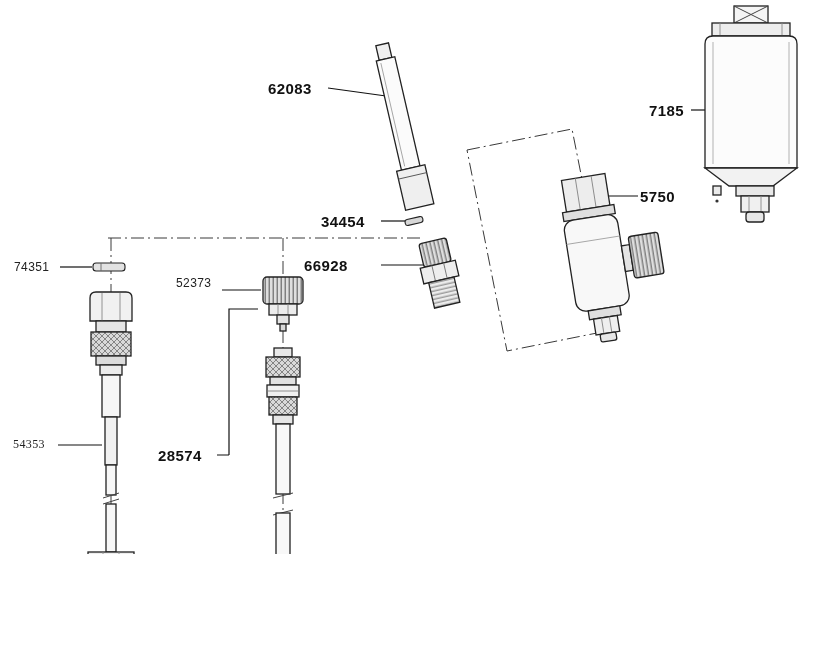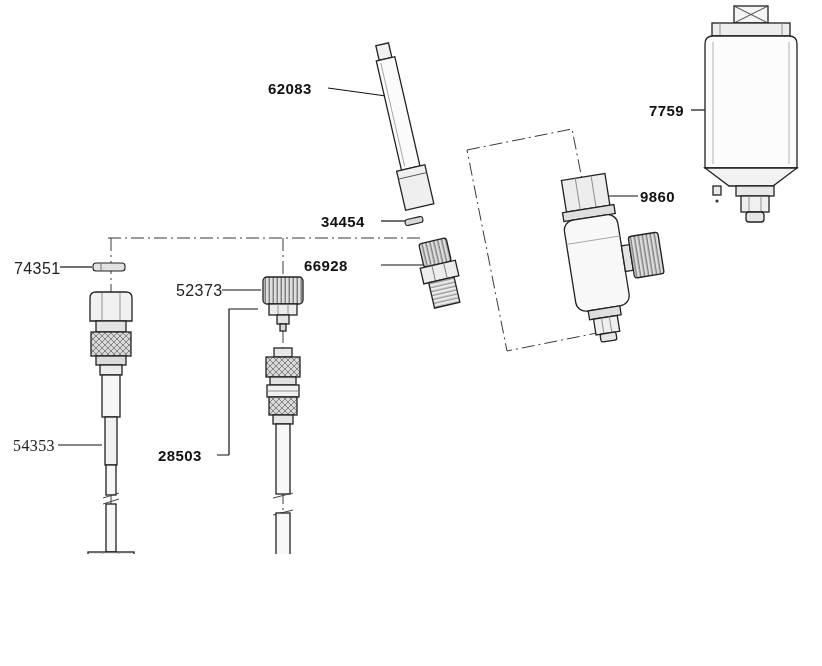--- a/index.html
+++ b/index.html
@@ -1,21 +1,21 @@
 <!DOCTYPE html>
 <html><head>
 <meta charset="utf-8">
 <style>
   * { margin:0; padding:0; box-sizing:border-box; }
   html,body { background:#ffffff; font-family:"Liberation Sans", sans-serif; }
   .stage { position:relative; width:822px; height:554px; background:#ffffff; overflow:hidden; }
   .stage svg { position:absolute; left:0; top:0; }
   .part-label { position:absolute; color:#111111; font-size:15px; letter-spacing:0.4px; white-space:nowrap; }
   .part-label.bold { font-weight:bold; }
-  .part-label.plain { font-weight:400; font-size:16px; color:#222222; }
+  .part-label.plain { font-weight:400; font-size:12px; color:#222222; }
 </style>
 </head>
 <body>
 
 <div class="stage">
 
 <svg width="822" height="666" viewBox="0 0 822 666">
   <defs>
     <pattern id="crosshatch" width="6" height="6" patternUnits="userSpaceOnUse">
       <rect width="6" height="6" fill="#d9d9d9"></rect>
@@ -157,19 +157,19 @@
     <line x1="749" y1="196" x2="749" y2="212" stroke="#888888" stroke-width="0.9"></line>
     <line x1="761" y1="196" x2="761" y2="212" stroke="#888888" stroke-width="0.9"></line>
     <rect x="746" y="212" width="18" height="10" rx="3" fill="#e6e6e6"></rect>
   </g>
 </svg>
 
 <div class="part-label bold" style="left:268px; top:80px;">62083</div>
 <div class="part-label bold" style="left:321px; top:213px;">34454</div>
 <div class="part-label bold" style="left:304px; top:257px;">66928</div>
 <div class="part-label plain" style="left:14px;  top:260px;">74351</div>
-<div class="part-label plain" style="left:176px; top:282px;">52373</div>
+<div class="part-label plain" style="left:176px; top:276px;">52373</div>
 <div class="part-label plain" style="left:13px;  top:437px;font-family:Liberation Serif, serif;">54353</div>
-<div class="part-label bold" style="left:158px; top:447px;">28503</div>
-<div class="part-label bold" style="left:640px; top:188px;">9860</div>
-<div class="part-label bold" style="left:649px; top:102px;">7759</div>
+<div class="part-label bold" style="left:158px; top:447px;">28574</div>
+<div class="part-label bold" style="left:640px; top:188px;">5750</div>
+<div class="part-label bold" style="left:649px; top:102px;">7185</div>
 
 </div>
 
 </body></html>

